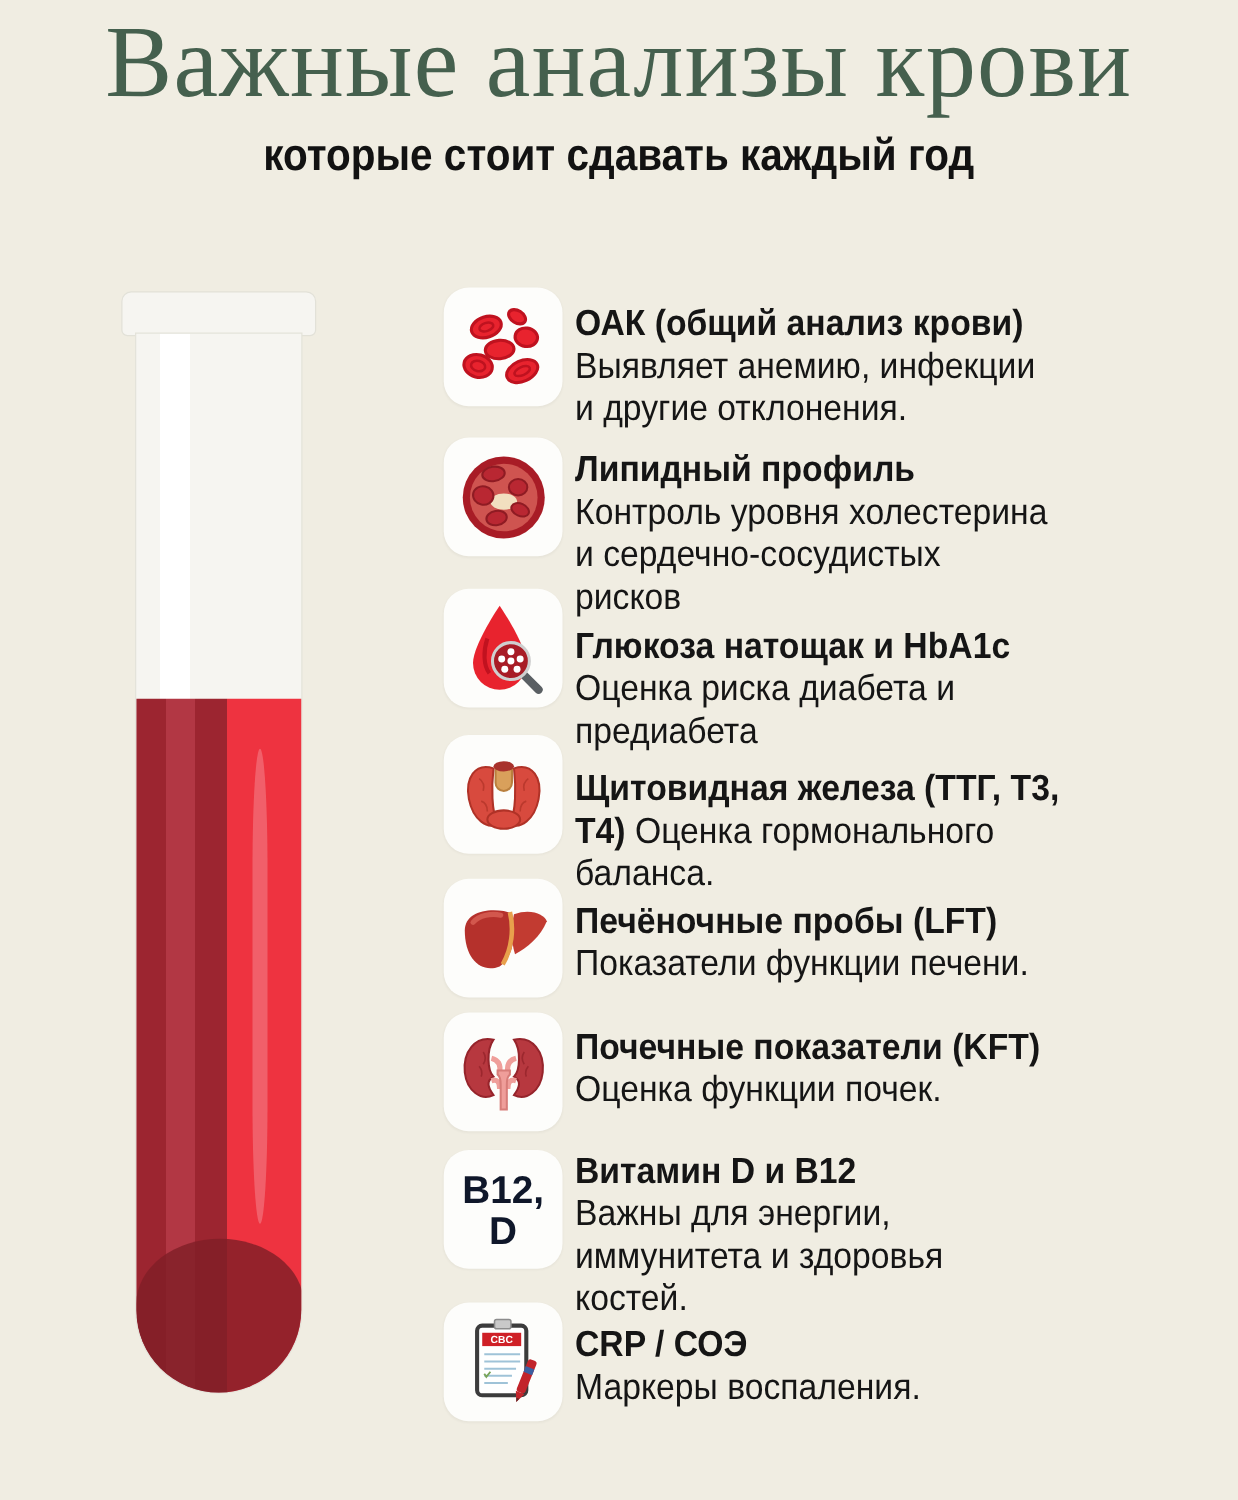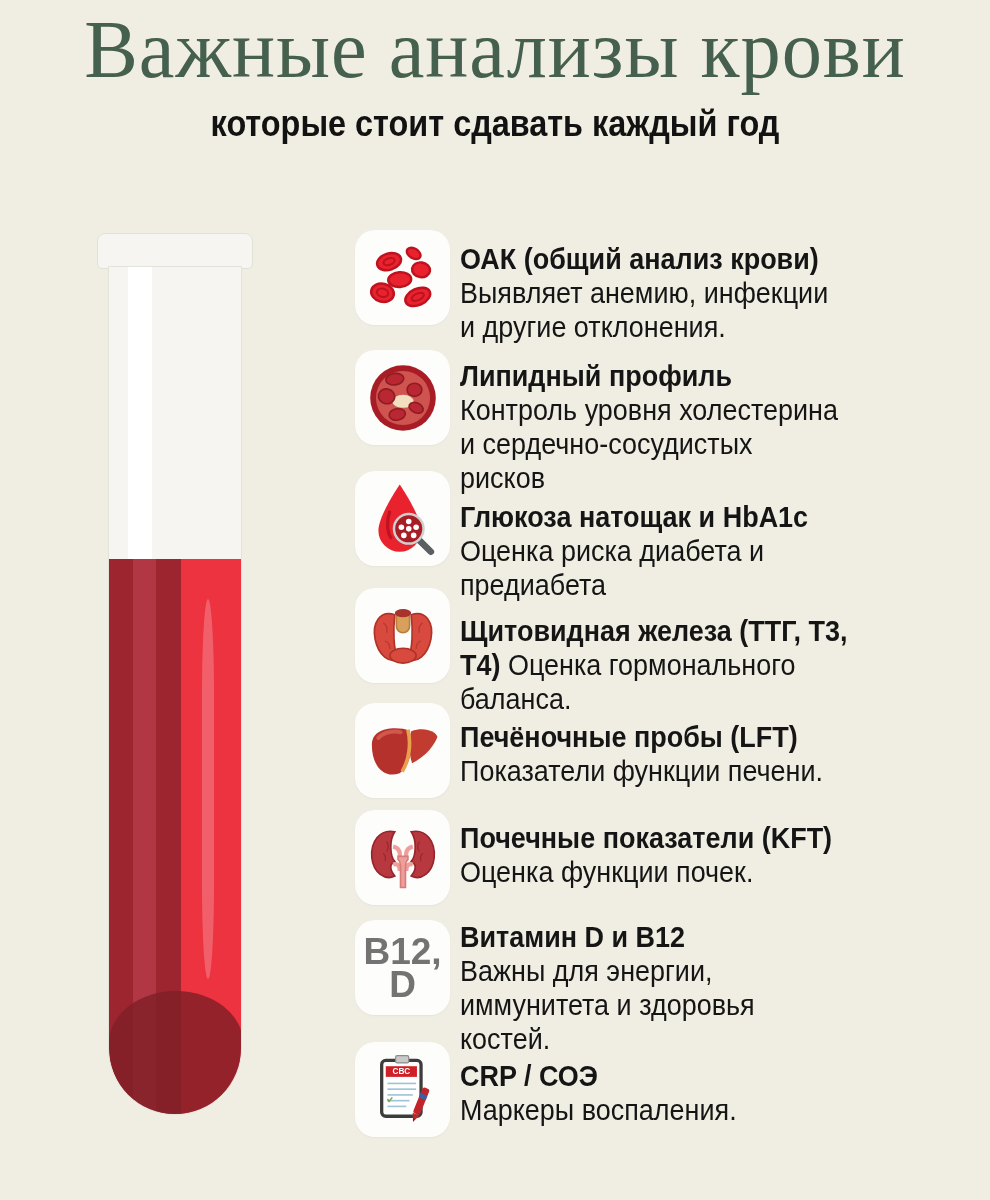--- a/index.html
+++ b/index.html
@@ -66,22 +66,22 @@
   
   .row{position:absolute;left:355px;width:600px;}
   .icon-box{
     position:absolute;left:0;top:0;width:95px;height:95px;
     background:#fdfdfb;border-radius:20px;
     box-shadow:0 1px 2px rgba(0,0,0,0.04);
     display:flex;align-items:center;justify-content:center;
   }
   .icon-box svg{width:82px;height:82px;}
   .icon-label{
-    font-weight:700;font-size:37px;line-height:33px;
-    text-align:center;white-space:pre-line;color:#737373;
+    font-weight:700;font-size:31px;line-height:33px;
+    text-align:center;white-space:pre-line;color:#0f172a;
   }
   .text{
     position:absolute;left:105px;width:545px;
     font-size:29px;line-height:34px;
     transform:scaleX(0.93);transform-origin:0 0;
   }
   .text p{margin:0;}
   .t{font-weight:700;white-space:pre-line;}
   .dinl{font-weight:400;white-space:pre-line;}
   .desc{font-weight:400;white-space:pre-line;}

